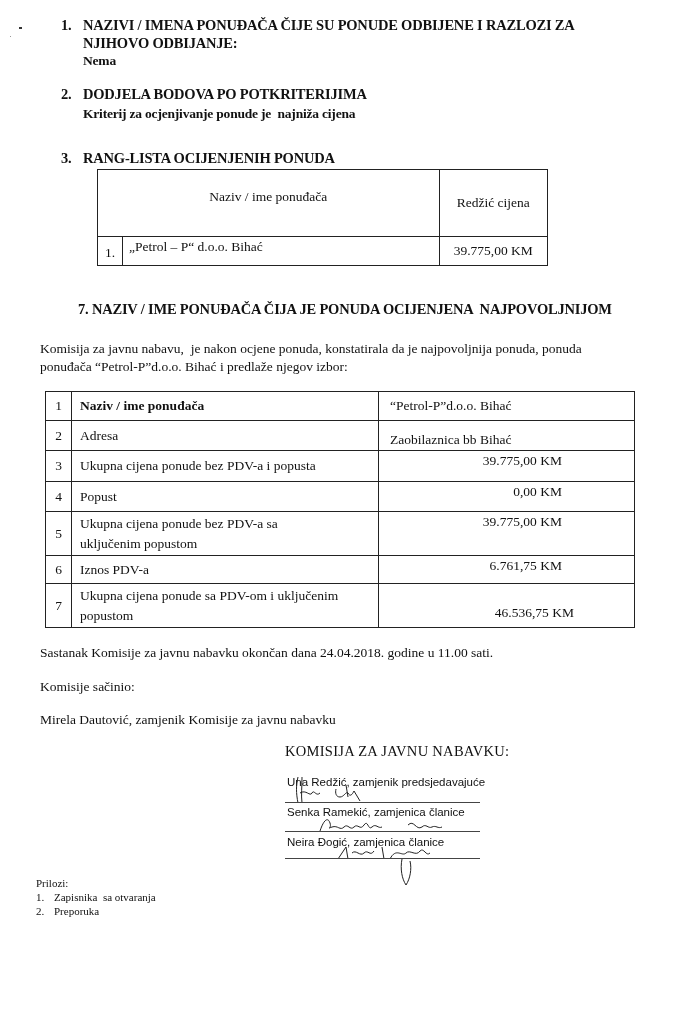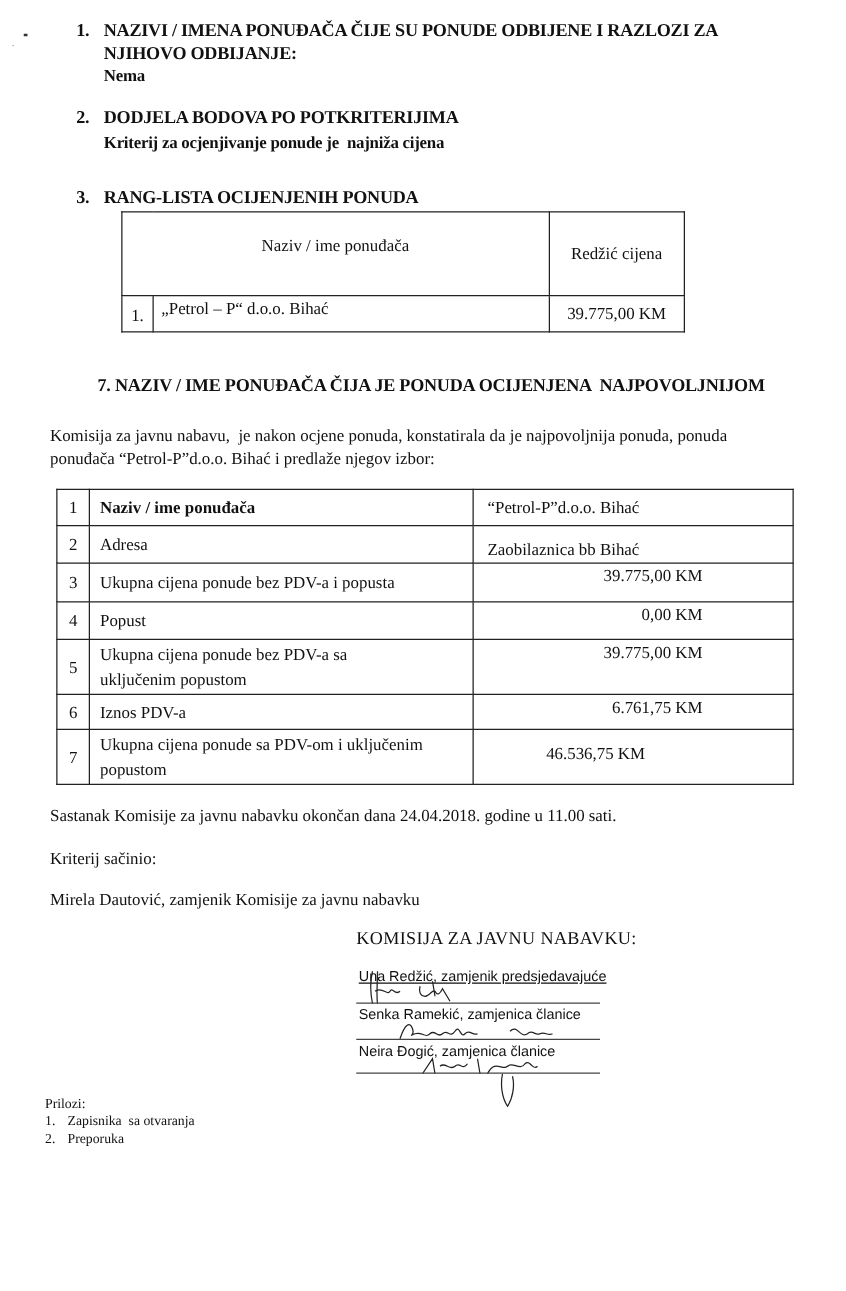--- a/index.html
+++ b/index.html
@@ -94,31 +94,31 @@
     <td style="text-align:center;">6</td>
     <td style="padding-left:8px;">Iznos PDV-a</td>
     <td style="text-align:right;padding-right:72px;vertical-align:top;padding-top:2px;">6.761,75 KM</td>
   </tr>
   <tr style="height:44px;">
     <td style="text-align:center;">7</td>
     <td style="padding-left:8px;line-height:20px;">
       <div>Ukupna cijena ponude sa PDV-om i uključenim</div>
       <div>popustom</div>
     </td>
-    <td style="text-align:center;padding-right:60px;vertical-align:bottom;padding-bottom:16px;">46.536,75 KM</td>
+    <td style="text-align:right;padding-right:60px;vertical-align:bottom;padding-bottom:6px;">46.536,75 KM</td>
   </tr>
 </tbody>
   </table>
 
 <div class="abs t" style="left:40px;top:645px;">Sastanak Komisije za javnu nabavku okončan dana 24.04.2018. godine u 11.00 sati.</div>
-<div class="abs t" style="left:40px;top:679px;">Kriterij sačinio:</div>
+<div class="abs t" style="left:40px;top:679px;">Komisije sačinio:</div>
 <div class="abs t" style="left:40px;top:712px;">Mirela Dautović, zamjenik Komisije za javnu nabavku</div>
 <div class="abs" style="left:285px;top:743px;font-size:14.5px;letter-spacing:0.3px;">KOMISIJA ZA JAVNU NABAVKU:</div>
 
-<div class="abs" style="left:287px;top:776px;font-size:11.5px;font-family:'Liberation Sans','DejaVu Sans',sans-serif;text-decoration:underline;">Una Redžić, zamjenik predsjedavajuće</div>
+<div class="abs" style="left:287px;top:776px;font-size:11.5px;font-family:'Liberation Sans','DejaVu Sans',sans-serif;">Una Redžić, zamjenik predsjedavajuće</div>
 <svg class="sig-scrawl" style="left:290px;top:775px;" width="100" height="30" viewBox="0 0 100 30">
   <path d="M8 2 C 6 10, 6 18, 8 28 M12 2 C 12 12, 11 20, 12 28 M10 18 C 16 14, 20 22, 22 18 C 24 14, 26 22, 30 18 M46 14 C 45 18, 46 22, 50 22 C 54 22, 56 16, 58 18 C 60 22, 62 20, 64 16 L 70 26 M56 10 L 58 22" stroke="#222" stroke-width="1" fill="none"></path>
 </svg>
 <div class="sig-line" style="left:285px;top:802px;width:195px;"></div>
 
 <div class="abs" style="left:287px;top:806px;font-size:11.5px;font-family:'Liberation Sans','DejaVu Sans',sans-serif;">Senka Ramekić, zamjenica članice</div>
 <svg class="sig-scrawl" style="left:318px;top:815px;" width="140" height="20" viewBox="0 0 140 20">
   <path d="M2 16 C 6 4, 10 2, 12 8 C 14 14, 8 14, 14 12 C 20 10, 22 16, 26 12 C 30 8, 32 16, 36 12 C 40 8, 42 16, 46 10 C 50 4, 50 16, 54 12 C 58 8, 60 14, 64 12 M90 10 C 96 4, 98 16, 104 12 C 108 8, 110 14, 114 12 C 118 10, 120 14, 124 12" stroke="#222" stroke-width="1" fill="none"></path>
 </svg>
 <div class="sig-line" style="left:285px;top:831px;width:195px;"></div>

